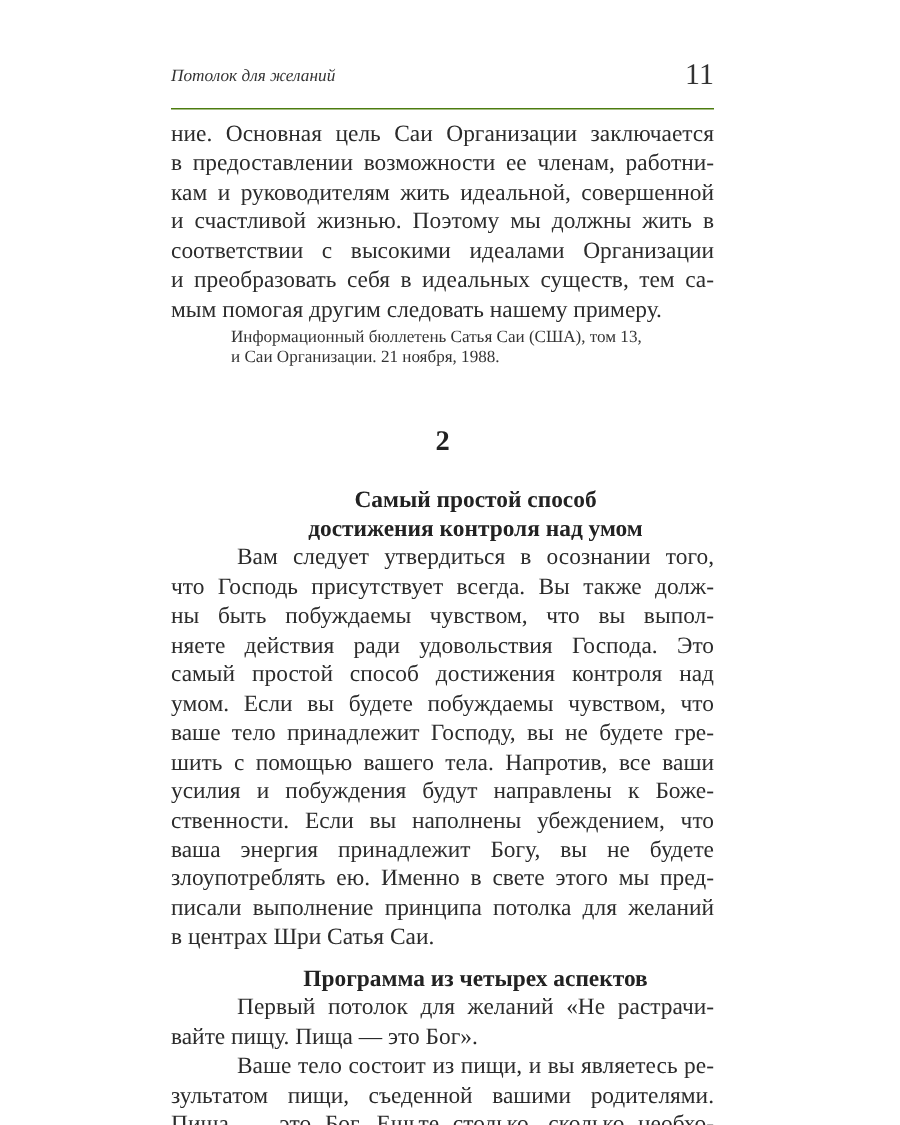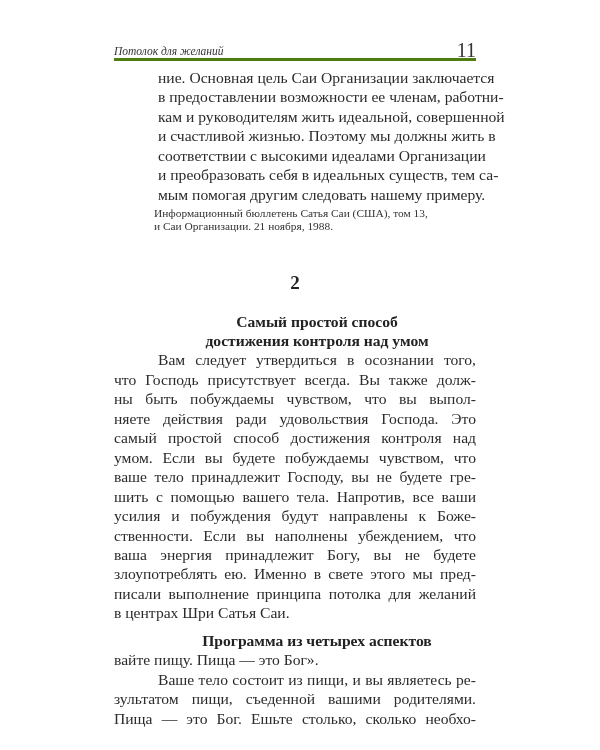--- a/index.html
+++ b/index.html
@@ -1,25 +1,25 @@
 <!DOCTYPE html>
 <html><head>
   <meta charset="utf-8">
   <style>
     html, body { margin: 0; padding: 0; background: #ffffff; }
     body { width: 600px; height: 750px; position: relative; overflow: hidden;
            font-family: "Liberation Serif", "DejaVu Serif", serif; color: #2b2b2b; }
     .page { position: absolute; left: 114px; top: 38px; width: 362px; }
     .running-head { display: flex; justify-content: space-between; align-items: flex-end;
-                    border-bottom: 3px solid #4d7c0f; height: 19px; padding-bottom: 1px; }
+                    border-bottom: 1px solid #4d7c0f; height: 19px; padding-bottom: 15px; }
     .running-title { font-style: italic; font-size: 11.5px; color: #333; }
     .page-number { font-size: 20px; color: #333; line-height: 14px; }
     .body-text { font-size: 15.6px; line-height: 19.45px; text-align: justify;
                  margin: 0; hyphens: manual; }
-    .block-1 { margin-top: 7px; margin-left: 44px; }
+    .block-1 { margin-top: 7px; }
     .citation { font-size: 11.4px; line-height: 13.2px; text-align: left; color: #333;
                 margin-top: 3px; padding-left: 40px; }
     .chapter-number { text-align: center; font-size: 19px; font-weight: bold;
                       margin-top: 38px; margin-bottom: 18px; color: #222; }
     .section-heading { font-weight: bold; font-size: 15.6px; line-height: 19.45px;
                        margin: 0; padding-left: 44px; color: #222; text-align: center; }
     .heading-2 { margin-top: 8px; }
     .line { display: block; text-align: justify; text-align-last: justify; white-space: nowrap; }
     .line.last { text-align-last: left; }
     .line.first { padding-left: 44px; }
@@ -68,20 +68,21 @@
     <span class="line">ственности. Если вы наполнены убеждением, что</span>
     <span class="line">ваша энергия принадлежит Богу, вы не будете</span>
     <span class="line">злоупотреблять ею. Именно в свете этого мы пред-</span>
     <span class="line">писали выполнение принципа потолка для желаний</span>
     <span class="line last">в центрах Шри Сатья Саи.</span>
   </div>
 
   <div class="section-heading heading-2">Программа из четырех аспектов</div>
 
   <div class="body-text">
+    <span class="line first">Первый потолок для желаний «Не растрачи-</span>
     <span class="line last">вайте пищу. Пища — это Бог».</span>
   </div>
 
   <div class="body-text">
     <span class="line first">Ваше тело состоит из пищи, и вы являетесь ре-</span>
     <span class="line">зультатом пищи, съеденной вашими родителями.</span>
     <span class="line">Пища — это Бог. Ешьте столько, сколько необхо-</span>
 
   </div>
 </div>

